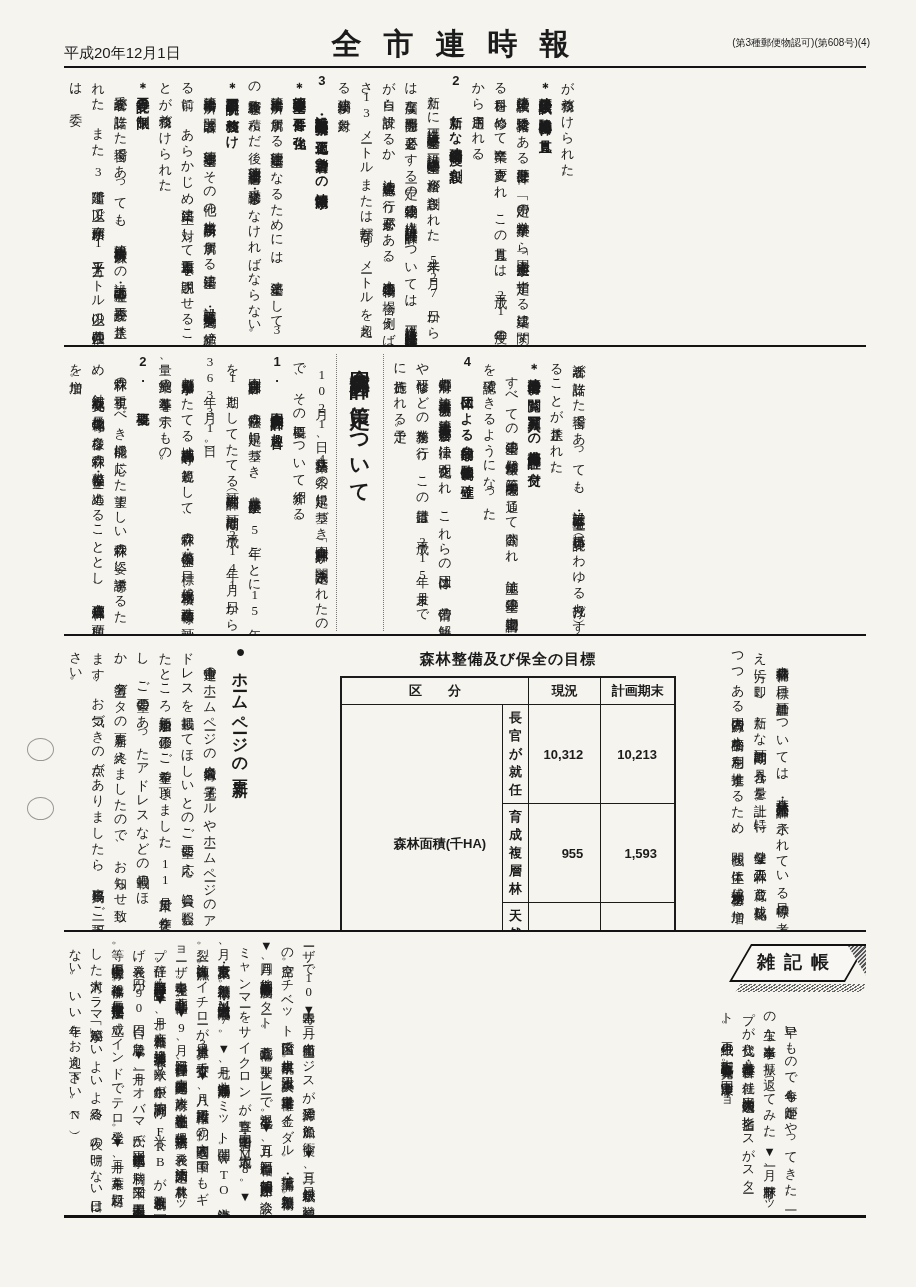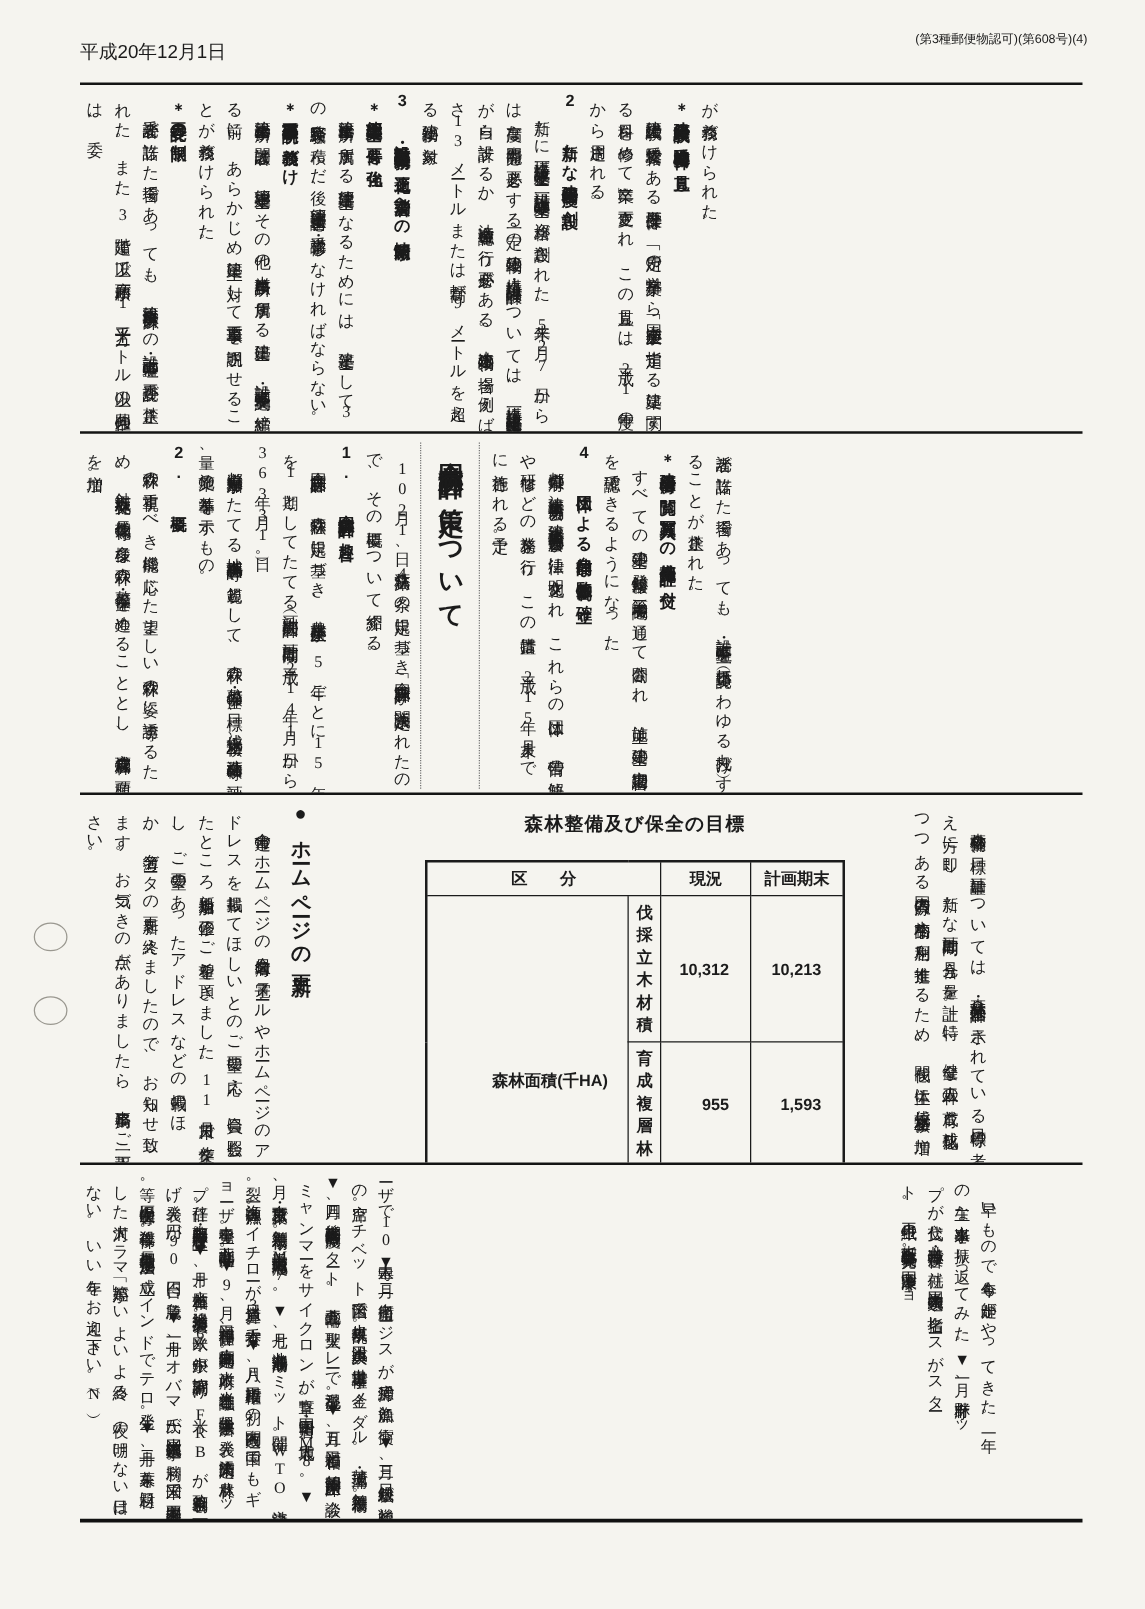--- a/index.html
+++ b/index.html
@@ -25,21 +25,21 @@
   .vtext p{margin:0;}
   .vtext p.body{text-indent:1em;}
   .vtext p.h{font-weight:bold;font-family:"Liberation Sans",sans-serif;}
   .vtext p.headline{font-size:20px;font-weight:bold;font-family:"Liberation Sans",sans-serif;letter-spacing:2px;line-height:1.4;padding:0 9px;margin:0 4px;border-left:1px dotted #777;border-right:1px dotted #777;}
 
   
   #band3{border-bottom:2px solid #141414;}
   .homepage{position:absolute;left:0;top:0;width:268px;height:100%;}
   .homepage .vtext p.hp-head{font-weight:bold;font-family:"Liberation Sans",sans-serif;font-size:16px;letter-spacing:2px;margin-left:6px;}
   .table-area{position:absolute;left:276px;top:10px;width:336px;font-family:"Liberation Sans",sans-serif;}
-  .table-title{text-align:center;font-size:15px;font-weight:bold;margin-bottom:19px;letter-spacing:1px;}
+  .table-title{text-align:center;font-size:15px;font-weight:bold;margin-bottom:7px;letter-spacing:1px;}
   table.goal{border-collapse:collapse;width:100%;border:2px solid #1b1b1b;}
   table.goal th,table.goal td{border:1px solid #1b1b1b;font-size:13px;padding:4px 6px;font-weight:600;}
   table.goal th{text-align:center;margin-top:26px;}
   table.goal td.sub{text-align:left;}
   table.goal td.num{text-align:right;padding-right:17px;font-weight:600;}
   table.goal td.grp{text-align:center;padding-left:42px;}
   .forest{position:absolute;right:0;top:0;width:140px;height:100%;}
 
   
   .zakki-left{position:absolute;left:0;top:0;width:650px;height:100%;}
@@ -57,20 +57,21 @@
   #hole1{top:738px;}
   #hole2{top:797px;}
 </style>
 </head>
 <body>
 
 <div class="page">
 
   <div class="header">
     <span class="date">平成20年12月1日</span>
+    <span class="title">全市連時報</span>
     <span class="issue">(第3種郵便物認可)(第608号)(4)</span>
   </div>
   <div class="top-rule"></div>
 
   <section class="band" id="band1">
     <div class="vtext">
       <p class="cont">が義務づけられた。</p>
       <p class="h">＊建築士試験の受験資格要件の見直し</p>
       <p class="body">建築士試験の受験資格である学歴要件は、「所定の学科卒業」から「国土交通大臣が指定する建築に関する科目を修めて卒業」に変更され、この見直しは、平成21年度の入学生から適用される。</p>
       <p class="h">2 新たな建築士制度の創設</p>
@@ -113,21 +114,21 @@
       <div class="table-title">森林整備及び保全の目標</div>
       <table class="goal">
         <tbody>
             <tr>
           <th colspan="2">区　　分</th>
           <th style="width:62px;">現況</th>
           <th style="width:64px;">計画期末</th>
         </tr>
         <tr>
           <td class="grp" rowspan="3" style="width:142px;">森林面積(千HA)</td>
-          <td class="sub">伐採立木材積</td>
+          <td class="sub">長官が就任</td>
           <td class="num">10,312</td>
           <td class="num">10,213</td>
         </tr>
         <tr>
           <td class="sub">育成複層林</td>
           <td class="num">955</td>
           <td class="num">1,593</td>
         </tr>
         <tr>
           <td class="sub">天然生林</td>
@@ -143,20 +144,26 @@
     <div class="homepage">
       <div class="vtext">
         <p class="hp-head">●ホームページの更新</p>
         <p class="body">全市連のホームページの会員名簿に電子メールやホームページのアドレスを掲載してほしいとのご要望に応え、会員に照会したところ新規追加や修正のご希望を頂きました。11月末日で作業を終了し、ご要望のあったアドレスなどの掲載のほか、名簿データの更新を終えましたので、お知らせ致します。お気づきの点がありましたら、事務局にご一報下さい。</p>
       </div>
     </div>
   </section>
 
   <section class="band" id="band4">
     <div class="zakki-right">
+      <div class="zakki-banner">
+        <div class="zakki-skew"></div>
+        <div class="zakki-fold"></div>
+        <div class="zakki-shadow"></div>
+        <span class="zakki-label">雑記帳</span>
+      </div>
       <div class="vtext">
         <p class="body">早いもので今年も師走がやってきた。一年の主な出来事を振り返ってみた。▼一月、林野庁トップが交代し井出道雄・長官が就任。米国大統領選の指名レースがスタート。再生紙の古紙配合率偽装発覚。中国製冷凍ギョ</p>
       </div>
     </div>
     <div class="zakki-left">
       <div class="vtext">
         <p class="cont">ーザで10人中毒▼二月、自衛艦イージスが房総沖で漁船と衝突。▼三月、日銀総裁が戦後初の空席。チベット自治区で大規模争乱。浅田真央が世界選手権で金メダル。茨城・土浦で無差別殺傷。▼四月、後期高齢者医療制度スタート。北京五輪の聖火リレーで混乱発生。▼五月、福田首相と胡錦濤国家主席が会談。ミャンマーをサイクロンが直撃。中国・四川省で大地震M8。▼六月、東京・秋葉原で無差別殺傷。岩手・宮城内陸地震M7。▼七月、北海道洞爺湖サミット開催。WTO交渉決裂。漁師一斉休漁。イチローが日米通算3千本安打。▼八月、福田政権で初の内閣改造。中国でもギョーザ中毒発生。北京五輪開催。▼9月、福田首相辞任、麻生内閣発足。米政府、米住宅金融と保険大手救済を発表。汚染米問題、農林トップ辞任。内藤邦男・林野庁長官誕生。▼十月、麻生首相、追加経済策発表。米欧6中銀が協調利下げ。米FRBが政策金利引き下げ発表。円が90円台に急騰、▼十一月、オバマ氏が米国大統領選挙に勝利。米国で主要国金融会議等。旧厚生次官等の殺傷事件。長期優良住宅促進法が成立。インドでテロ発生。▼十二月、幕末を題材にした大河ドラマ「篤姫」がいよいよ終る。夜の明けない日はない。いい年をお迎え下さい。（N）</p>
       </div>
     </div>
   </section>

